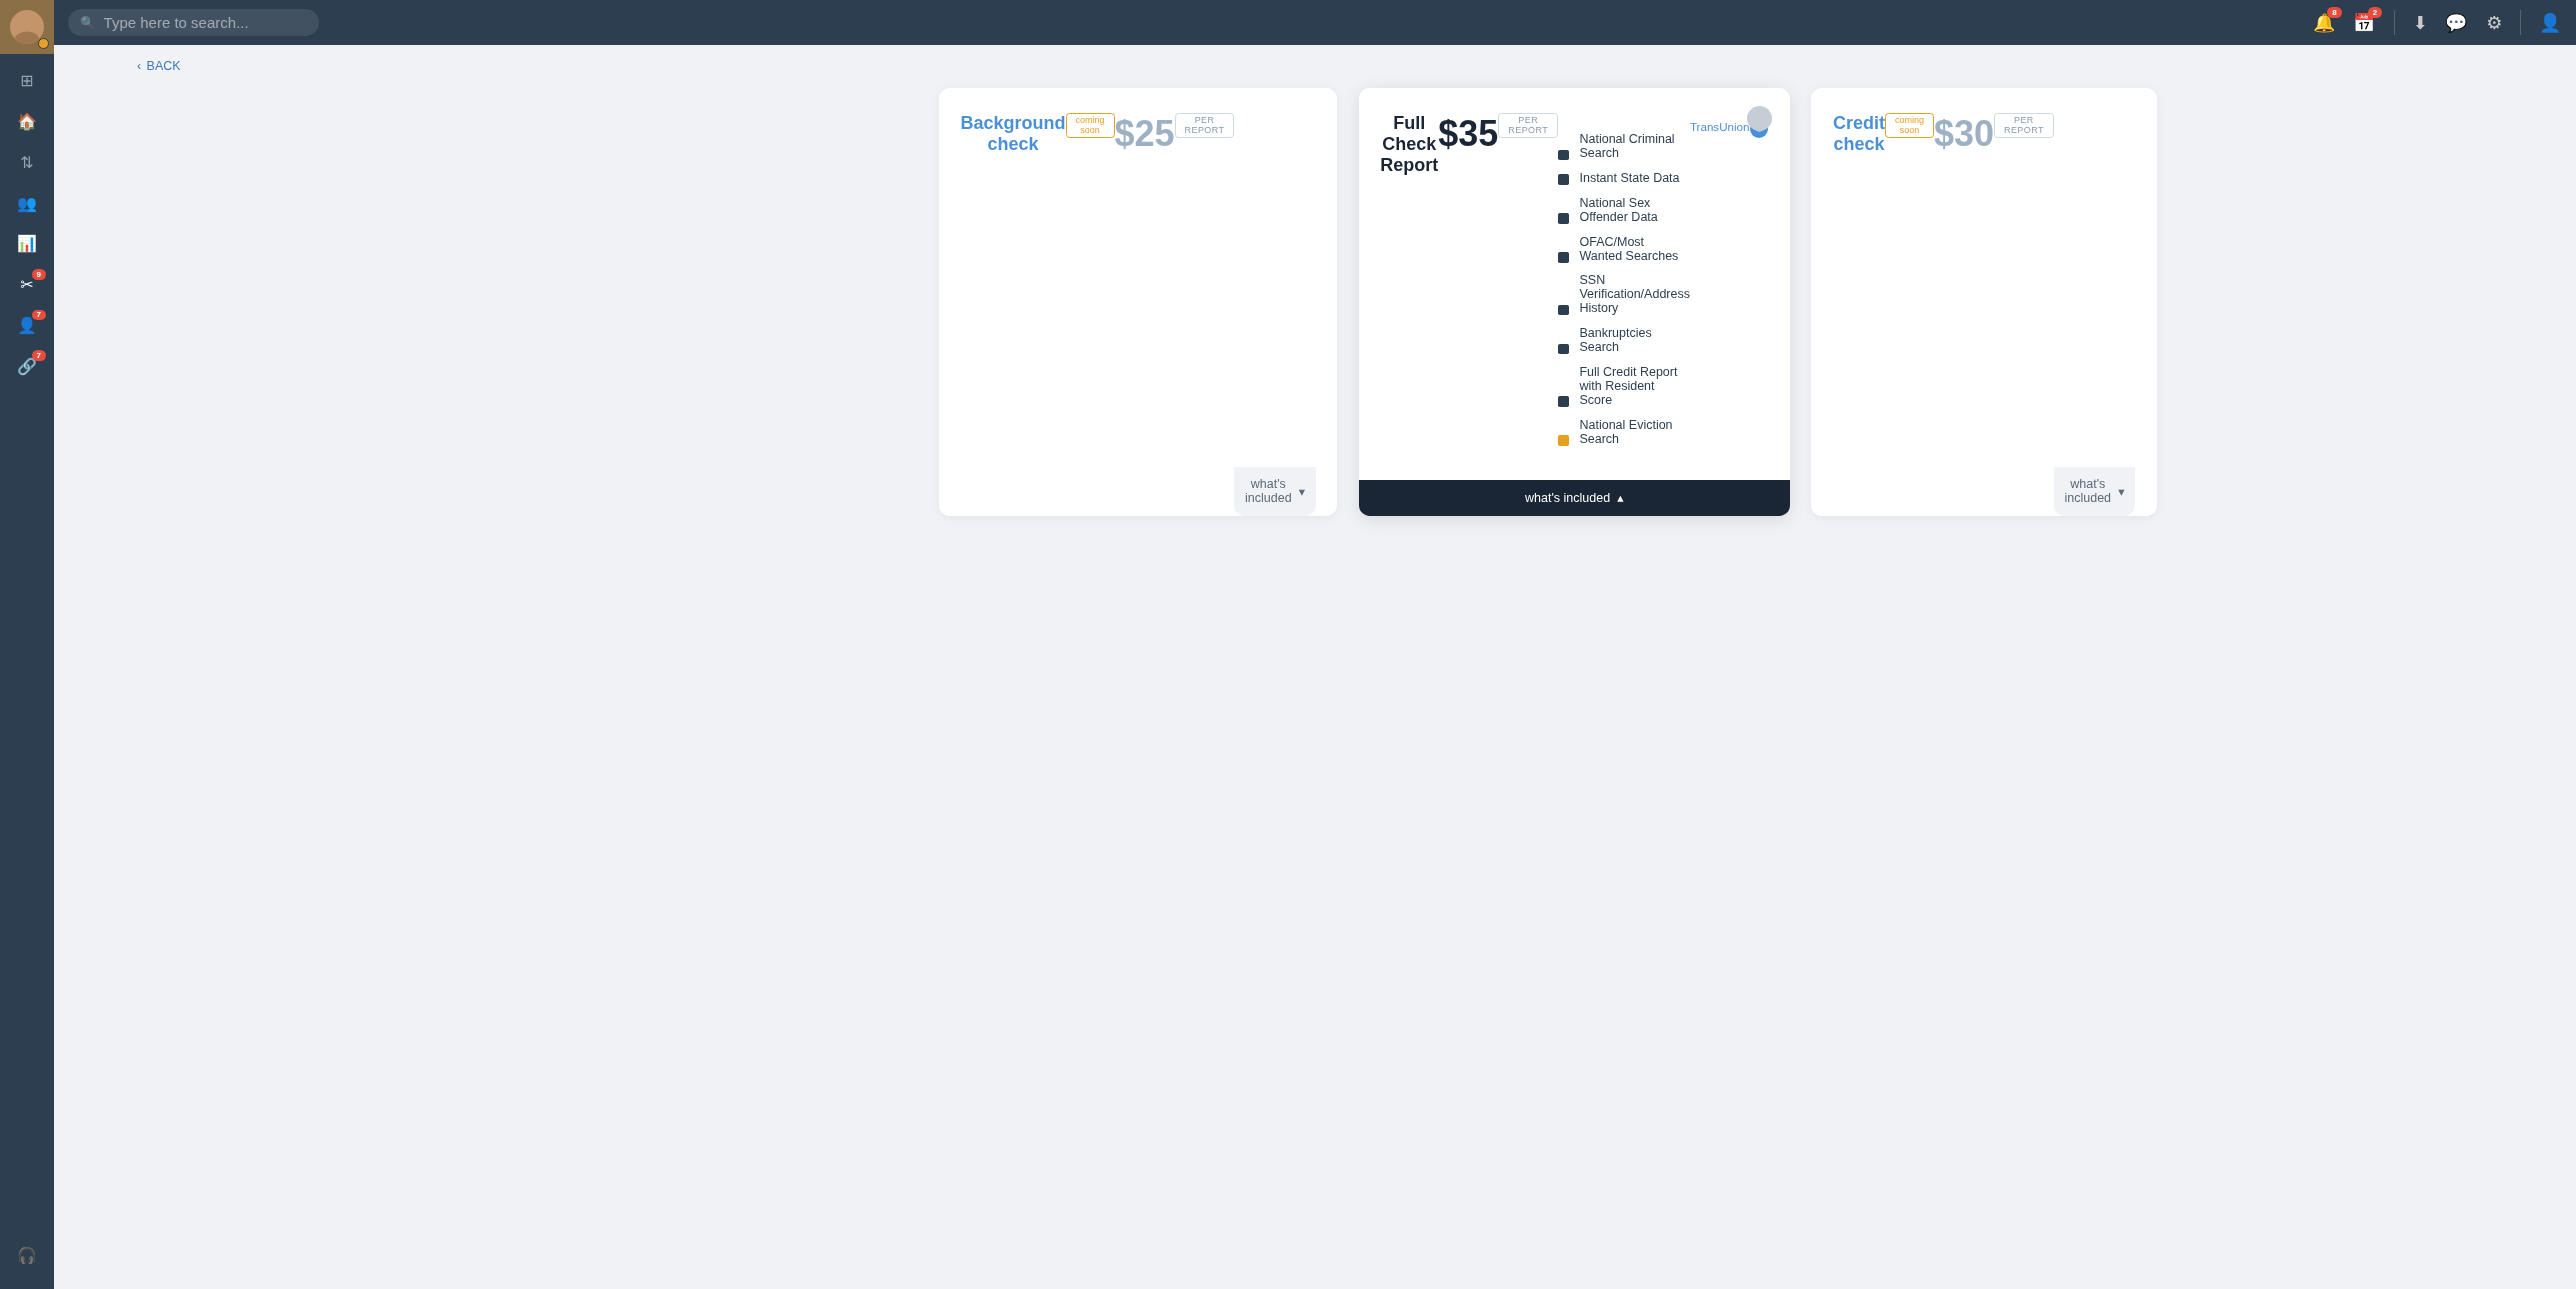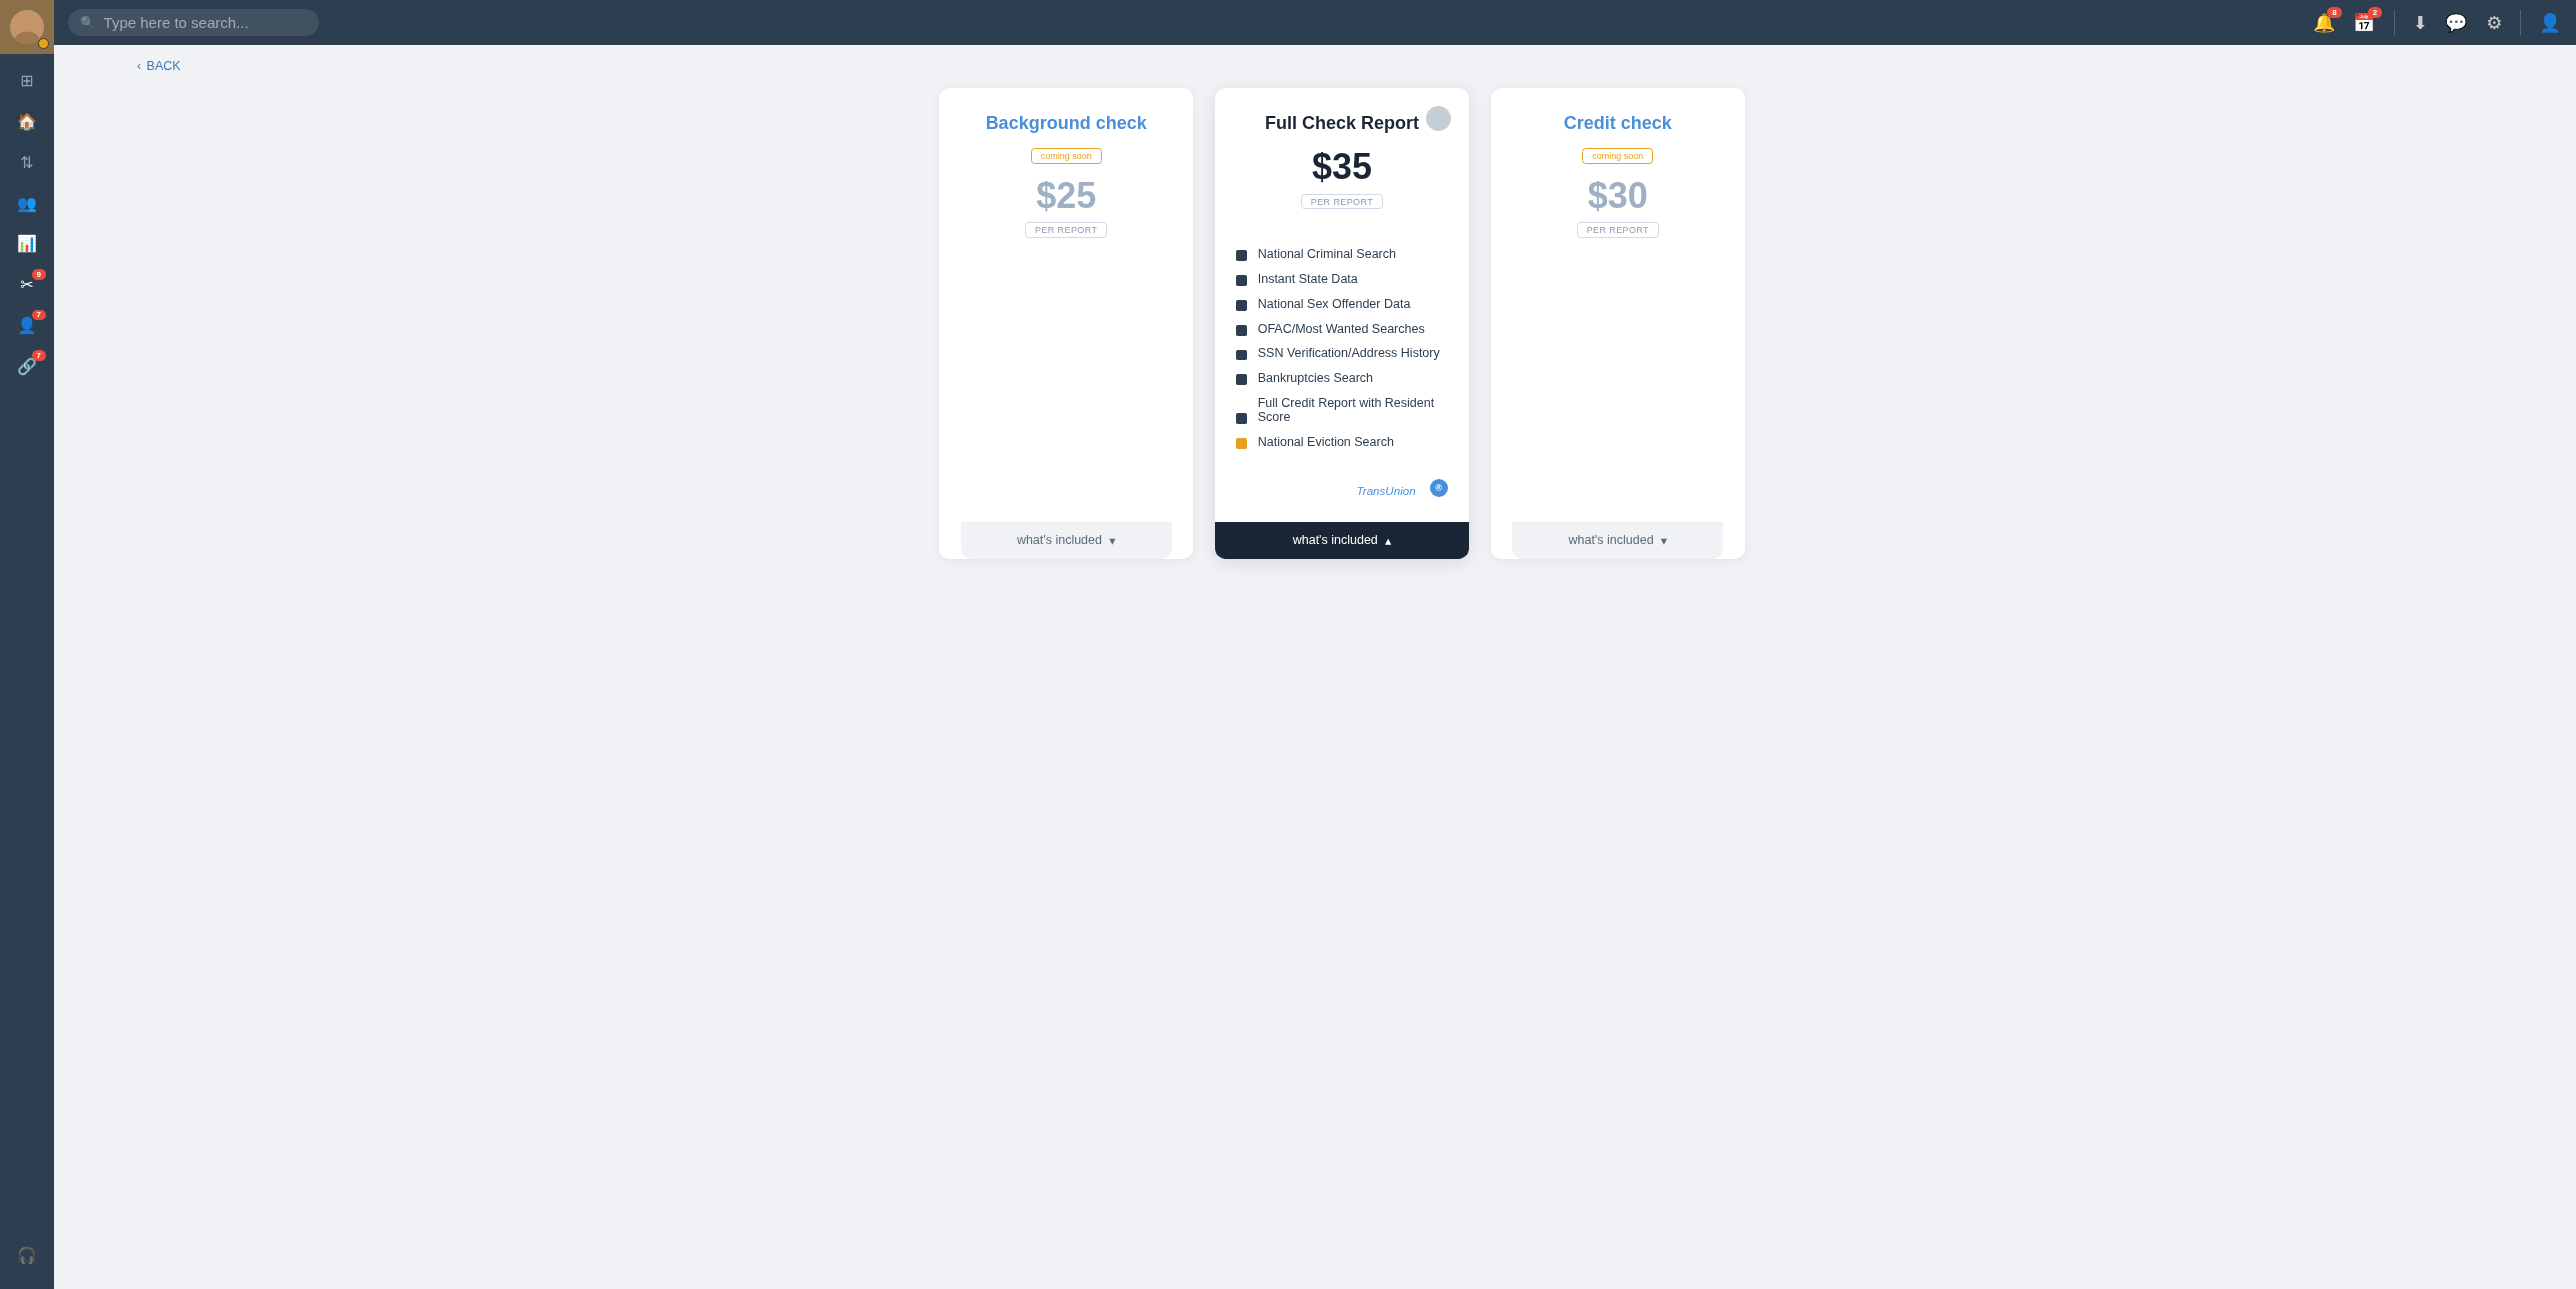--- a/index.html
+++ b/index.html
@@ -214,21 +214,20 @@
 
     
     .package-card {
       background: #fff;
       border-radius: 10.7px;
       padding: 25px 21.5px 0;
       box-shadow: 0 1.8px 10.7px rgba(0,0,0,0.06);
       text-align: center;
       position: relative;
       display: flex;
-      flex-direction: column;
     }
     .package-card.featured {
       border: none;
       box-shadow: 0 3.6px 18px rgba(0,0,0,0.1);
     }
     .package-card-title {
       font-size: 18px;
       font-weight: 600;
       color: #4a90d9;
       margin-bottom: 12.5px;
@@ -312,25 +311,24 @@
       margin-top: 1.8px;
     }
     .feature-bullet.dark { background: #2c3e50; }
     .feature-bullet.orange { background: #e8a020; }
 
     .transunion-logo {
       text-align: right;
       padding: 7.2px 0 14.3px;
       font-size: 11.6px;
       color: #4a90d9;
-      font-style: italic;
-      display: flex;
-      align-items: flex-end;
+      display: flex;
+      align-items: flex-start;
       justify-content: flex-end;
-      gap: 14px;
+      gap: 1px;
     }
     .transunion-logo .tu-icon {
       width: 18px;
       height: 18px;
       background: #4a90d9;
       border-radius: 50%;
       display: inline-flex;
       align-items: center;
       justify-content: center;
       color: #fff;

